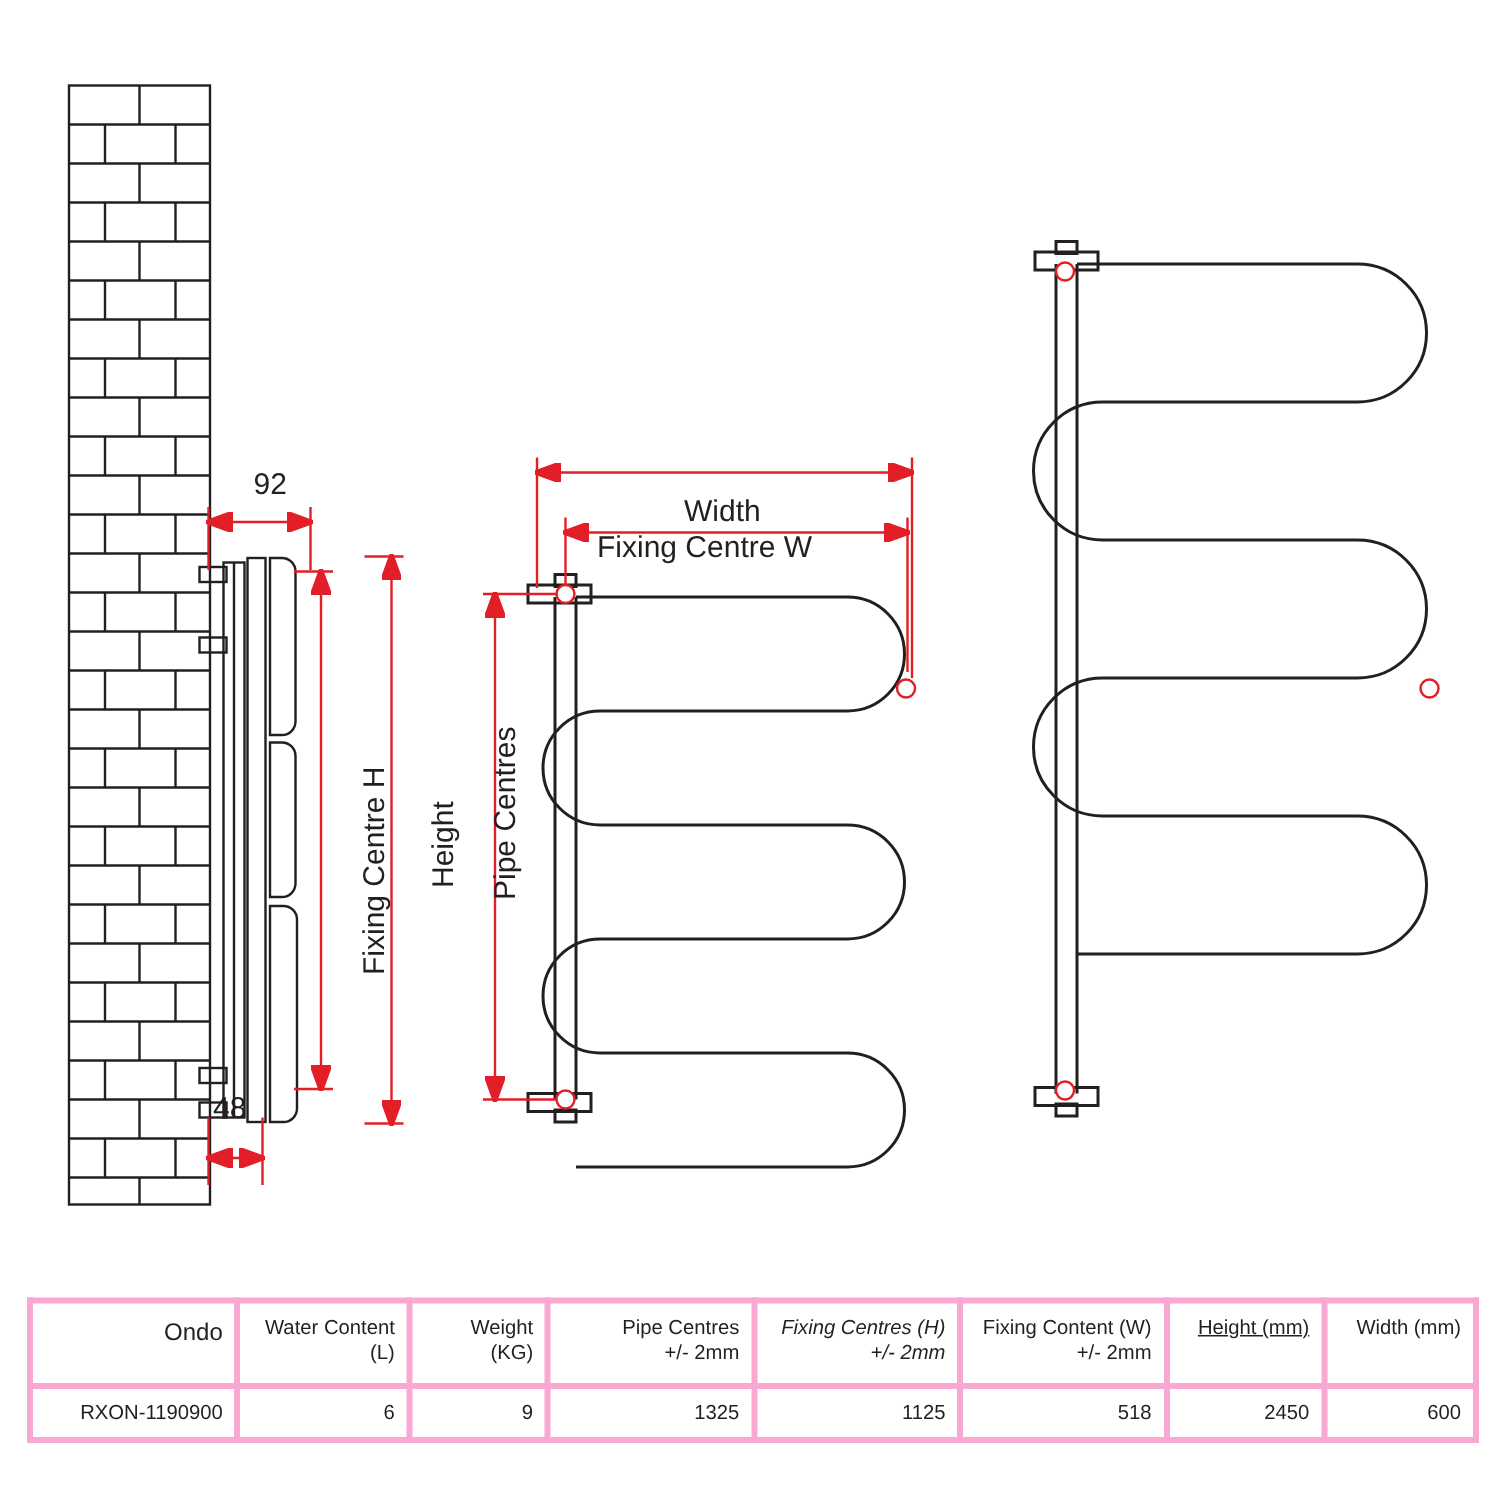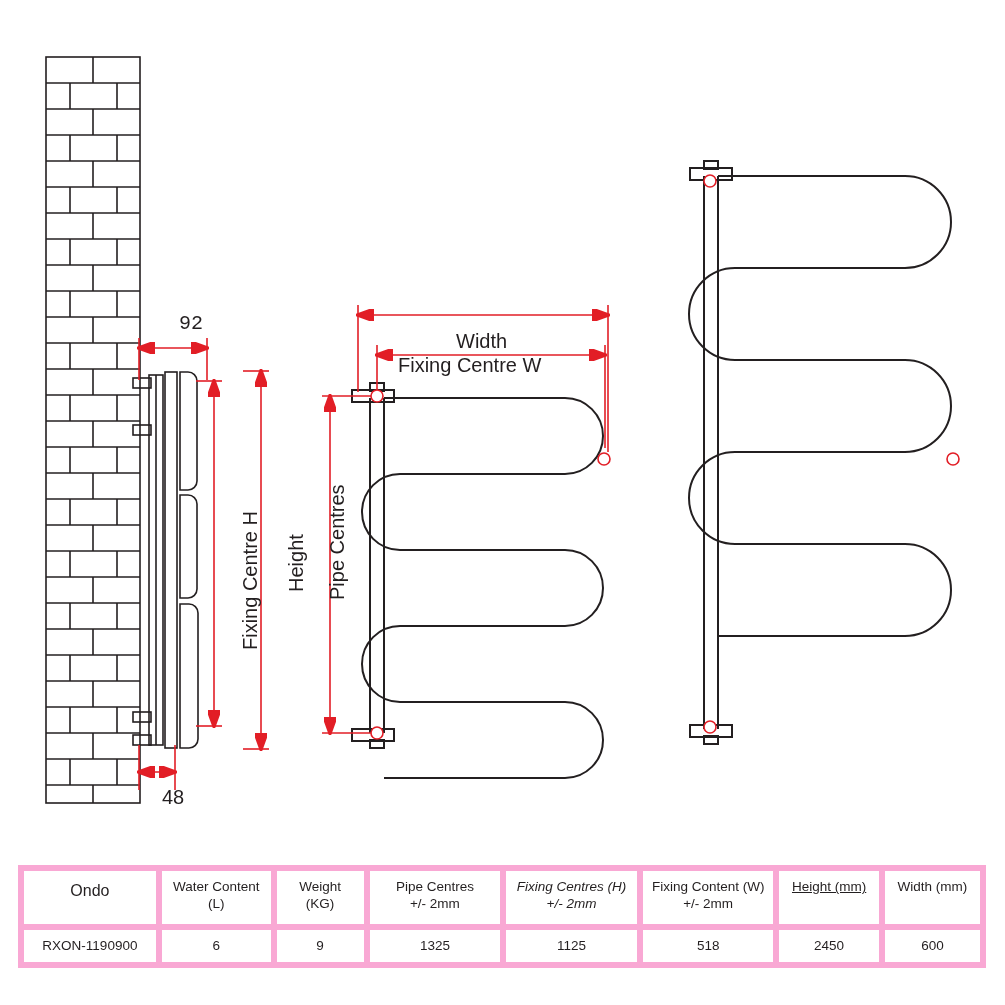--- a/index.html
+++ b/index.html
@@ -46,23 +46,23 @@
   .spec-table {
     position: absolute;
     left: 18px;
     top: 865px;
     width: 968px;
     border-collapse: collapse;
     font-size: 13.5px;
     color: #231f20;
   }
   .spec-table th, .spec-table td {
-    border: 6px solid #f9a8d4;
+    border: 4px solid #f9a8d4;
     padding: 7px 8px 7px 8px;
-    text-align: center;
+    text-align: right;
     font-weight: normal;
     vertical-align: top;
     line-height: 1.28;
   }
   .spec-table thead th {
     height: 36px;
   }
   .spec-table tbody td {
     height: 18px;
   }
@@ -249,23 +249,23 @@
     <g fill="#ffffff" stroke="#e21e26" stroke-width="1.6">
       <circle cx="377" cy="396" r="6"></circle>
       <circle cx="377" cy="733" r="6"></circle>
       <circle cx="604" cy="459" r="6"></circle>
       <circle cx="710" cy="181" r="6"></circle>
       <circle cx="710" cy="727" r="6"></circle>
       <circle cx="953" cy="459" r="6"></circle>
     </g>
   </svg>
 
-  <div class="dimlabel big" style="left:179px; top:312px;font-family:Liberation Mono, monospace;">92</div>
-
-  <div class="dimlabel big" style="left:142px; top:786px;padding-left:20px;">48</div>
+  <div class="dimlabel big" style="left:169px; top:312px;">92</div>
+
+  <div class="dimlabel big" style="left:142px; top:728px;">48</div>
 
   <div class="dimlabel big vert" style="left:239px; top:650px;">Fixing Centre H</div>
 
   <div class="dimlabel big vert" style="left:285px; top:592px;">Height</div>
 
   <div class="dimlabel big" style="left:456px; top:284px;margin-top:46px;">Width</div>
 
   <div class="dimlabel big" style="left:398px; top:354px;">Fixing Centre  W</div>
 
   <div class="dimlabel big vert" style="left:326px; top:600px;">Pipe Centres</div>

